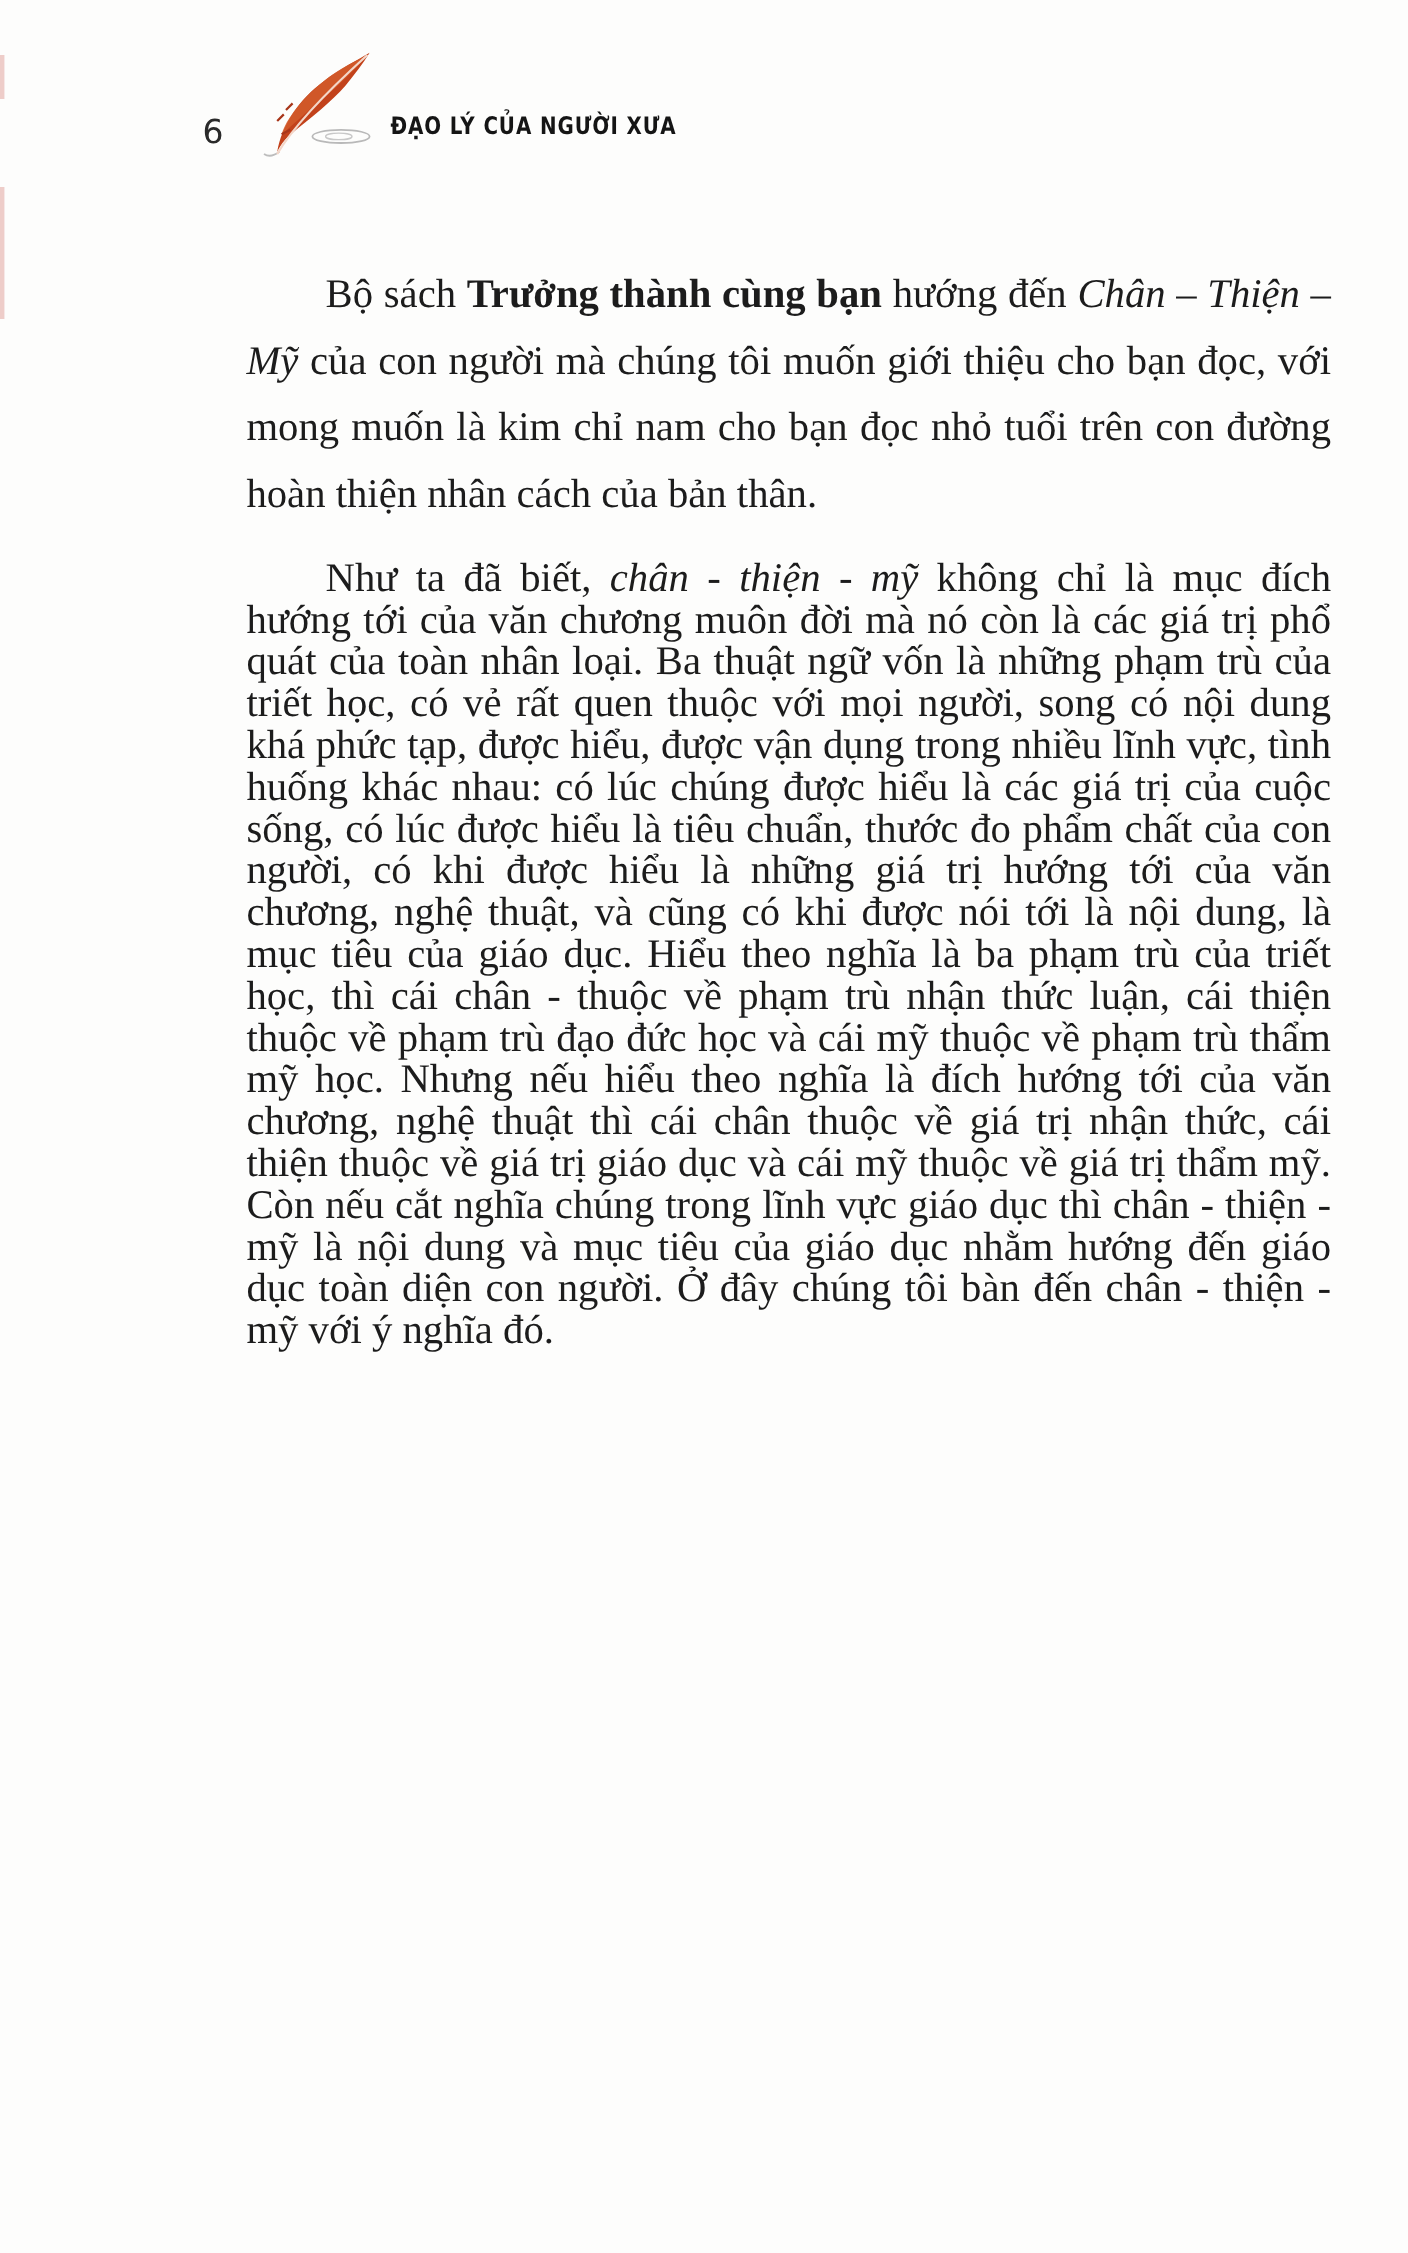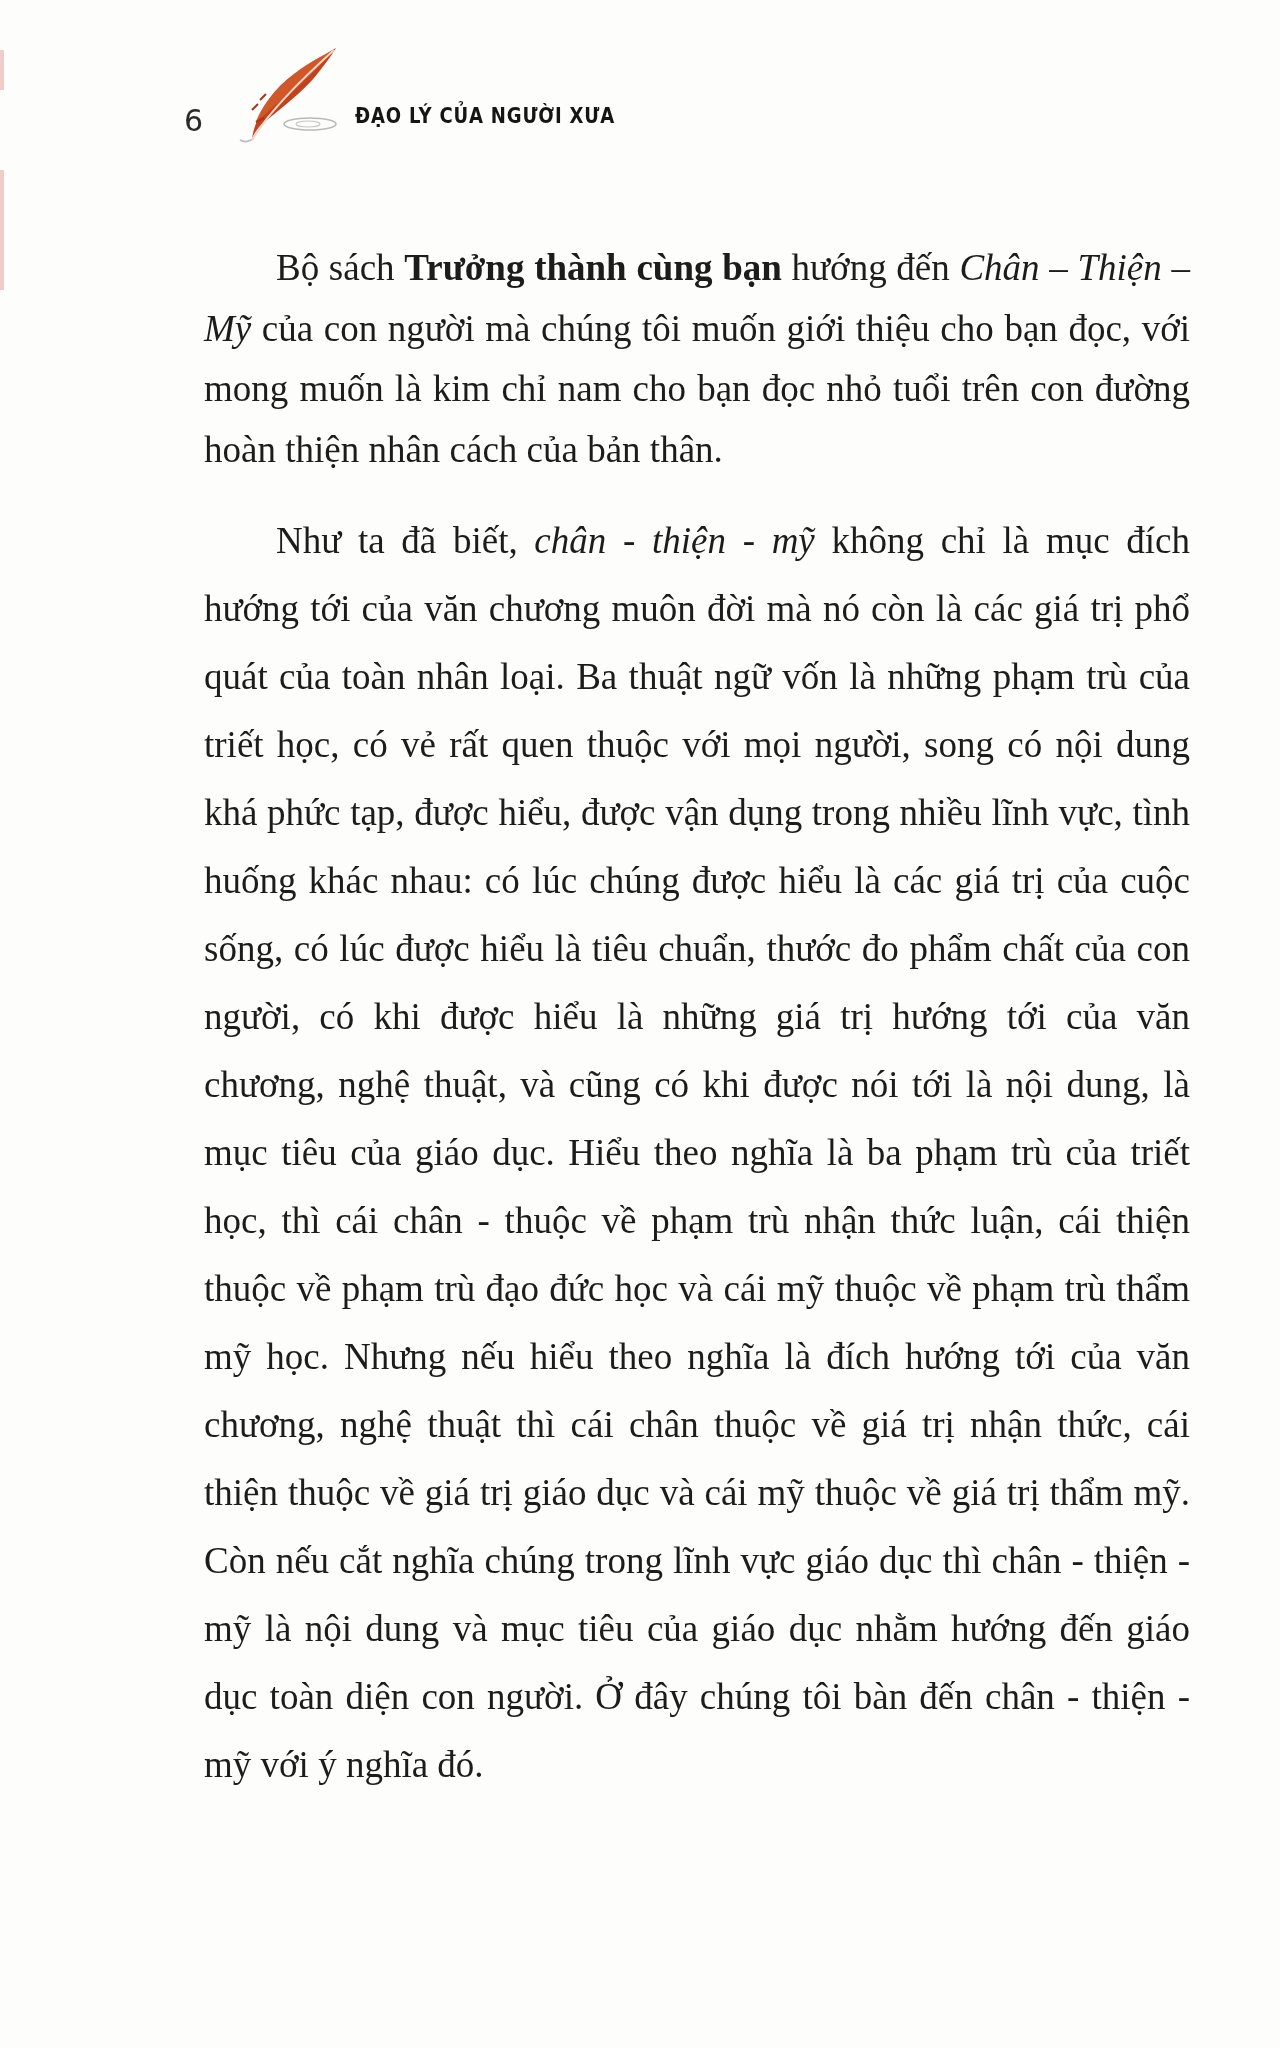--- a/index.html
+++ b/index.html
@@ -22,27 +22,27 @@
     }
     .feather { position: absolute; left: 222px; top: 44px; width: 120px; height: 104px; }
     .running-title {
       position: absolute; left: 355px; top: 100px;
       font-family: "DejaVu Sans", sans-serif; font-size: 22px;
       letter-spacing: 1px; color: #151515; line-height: 32px;
       transform: scaleX(0.82); transform-origin: left center;
       font-weight: bold;
     }
     .body-text {
-      position: absolute; left: 204px; top: 238px; width: 986px;
+      position: absolute; left: 224px; top: 238px; width: 986px;
       font-size: 37px; line-height: 60.5px;
       text-align: justify;
     }
     .para { margin: 0; text-indent: 72px; }
     .para + .para { margin-top: 27px; }
-    .para2 { line-height: 68px; }
+    .para2 { line-height: 38px; }
     .bold { font-weight: bold; }
     .ital { font-style: italic; }
   </style>
 </head>
 <body>
 
 <div class="edge-tint" style="top:50px;height:40px;"></div>
 <div class="edge-tint" style="top:170px;height:120px;"></div>
 
 <header class="page-header">

